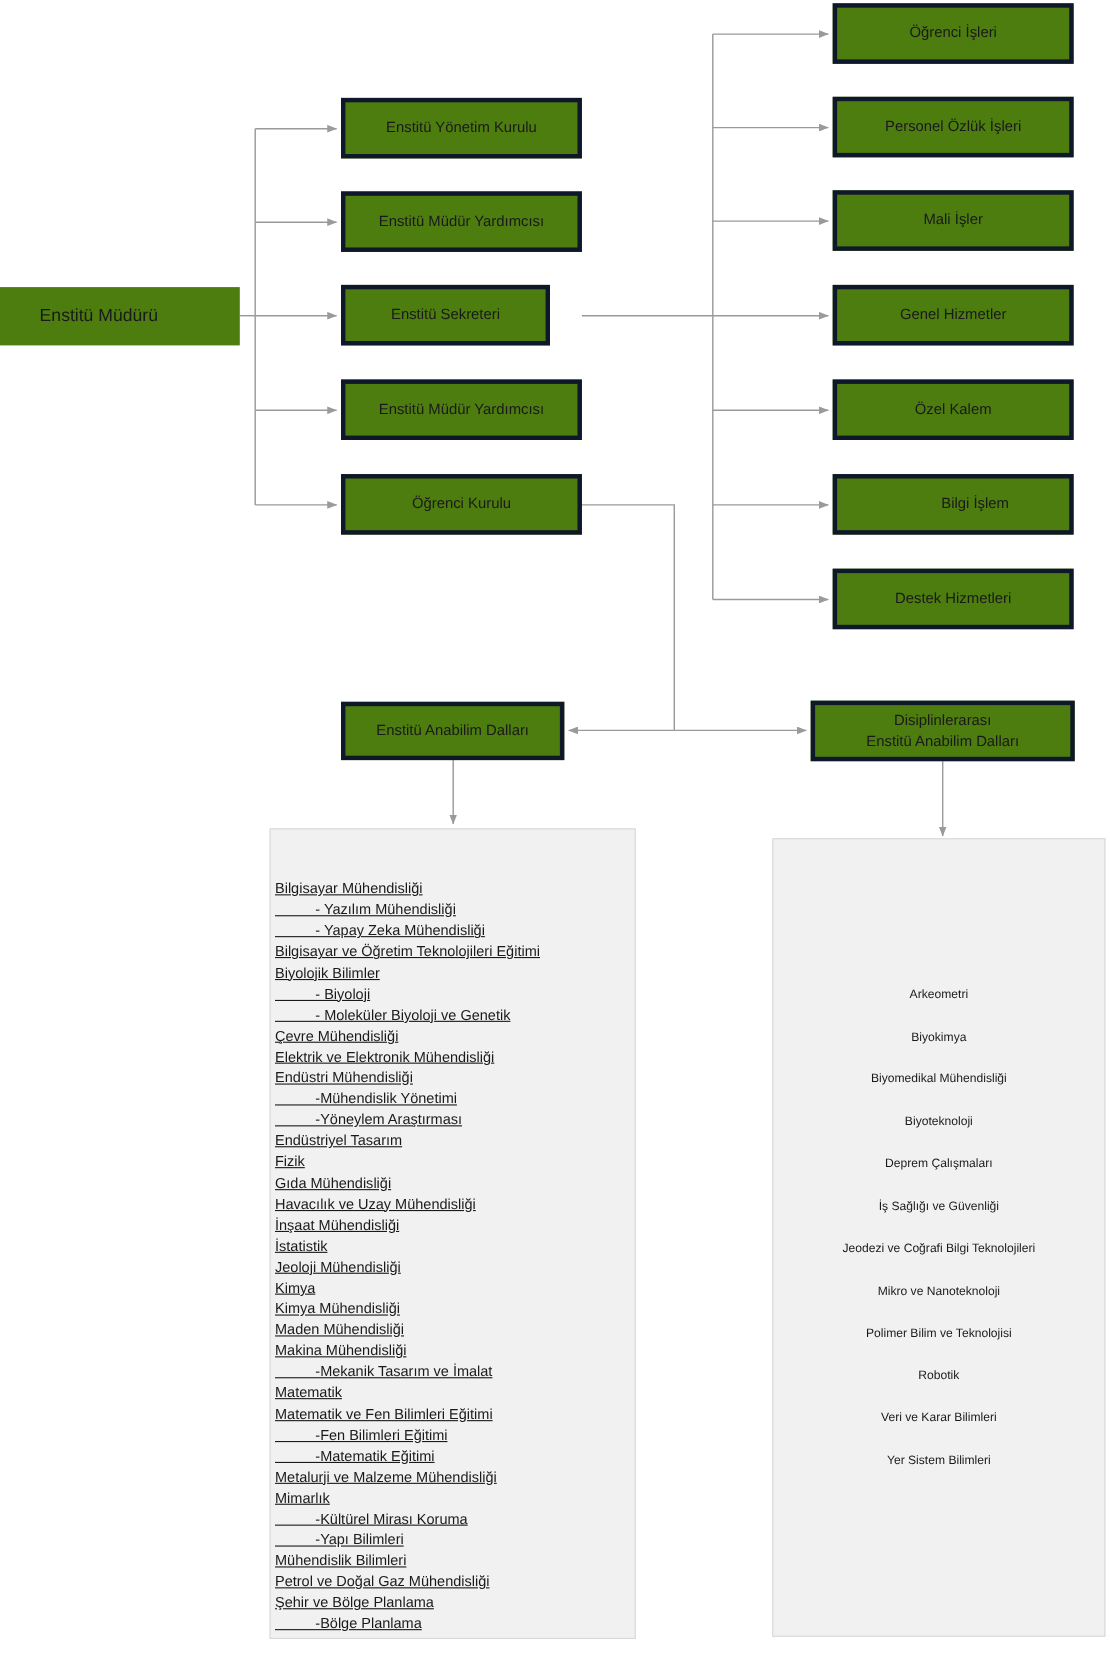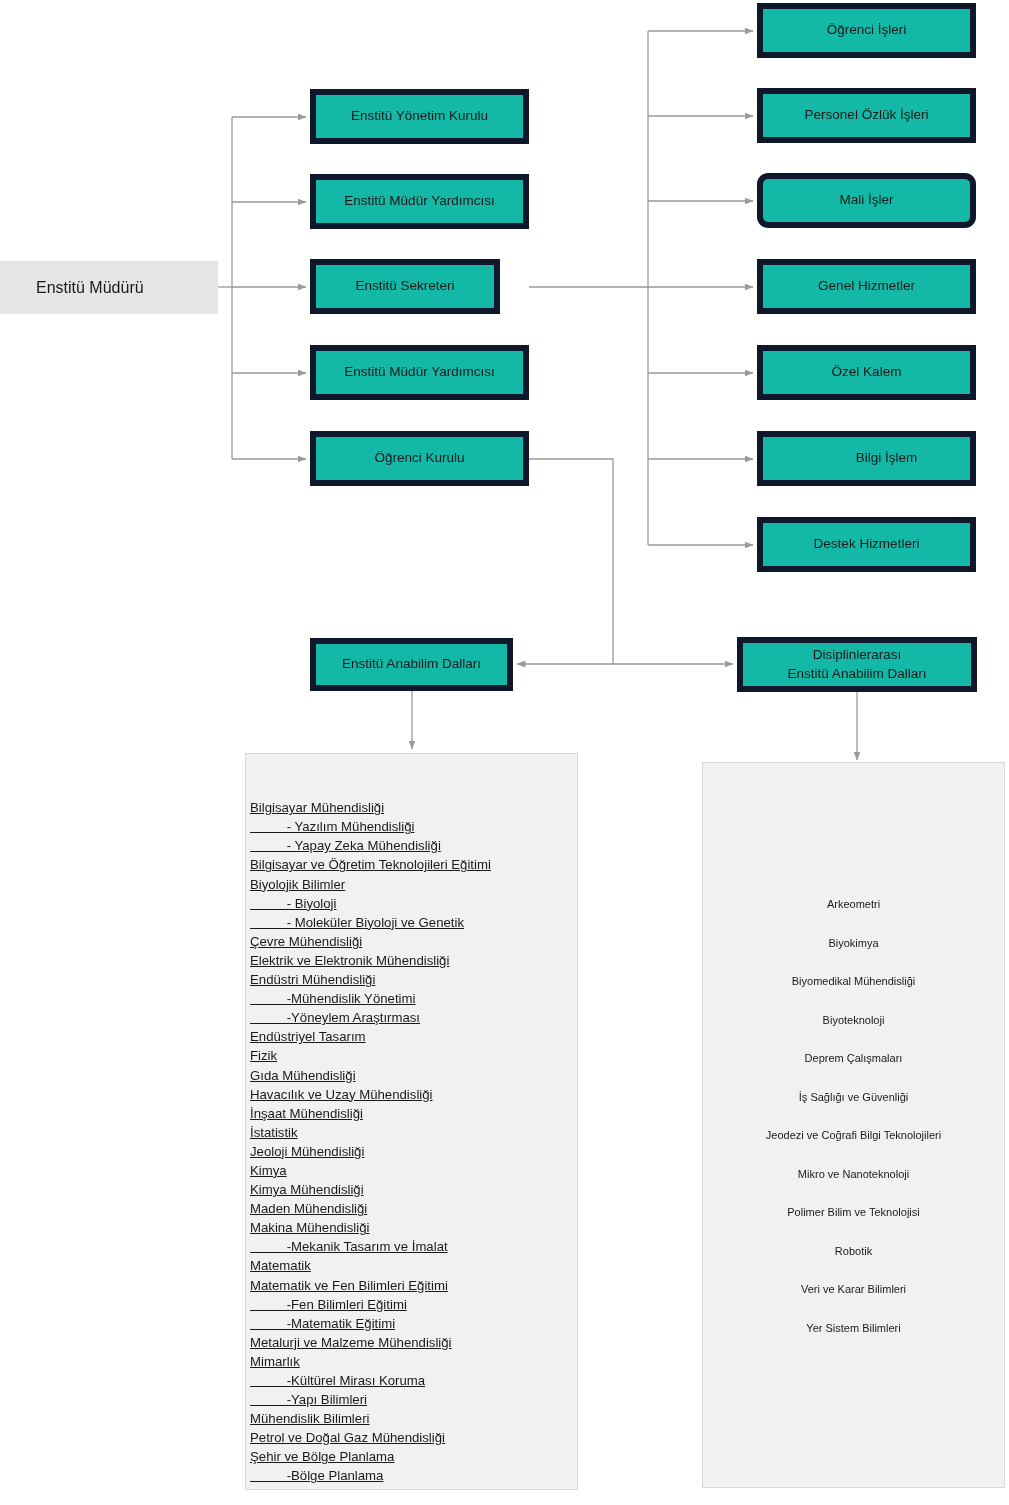--- a/index.html
+++ b/index.html
@@ -21,35 +21,35 @@
   #connectors {
     position: absolute;
     left: 0;
     top: 0;
     width: 1009px;
     height: 1505px;
     pointer-events: none;
   }
   .node {
     position: absolute;
-    background: #14b8a6;
-    border: 6px solid #0f172a;
+    background: #4d7c0f;
+    border: 4px solid #0f172a;
     box-sizing: border-box;
     display: flex;
     align-items: center;
     justify-content: center;
     text-align: center;
     font-size: 13.5px;
     line-height: 1.35;
     color: #1a1a1a;
     white-space: pre-line;
   }
   .node.root {
     border: none;
-    background: #e5e5e5;
+    background: #4d7c0f;
     font-size: 16px;
     justify-content: flex-start;
     padding-left: 36px;
   }
   .listbox {
     position: absolute;
     background: #f1f1f1;
     border: 1px solid #d8d8d8;
     box-sizing: border-box;
     overflow: hidden;
@@ -147,21 +147,21 @@
   <div class="node" style="left:310px; top:431px; width:219px; height:55px;">
     <span>Öğrenci Kurulu</span>
   </div>
 
   <div class="node" style="left:757px; top:3px; width:219px; height:55px;">
     <span>Öğrenci İşleri</span>
   </div>
   <div class="node" style="left:757px; top:88px; width:219px; height:55px;">
     <span>Personel Özlük İşleri</span>
   </div>
-  <div class="node" style="left:757px; top:173px; width:219px; height:55px;border-radius:11px;">
+  <div class="node" style="left:757px; top:173px; width:219px; height:55px;">
     <span>Mali İşler</span>
   </div>
   <div class="node" style="left:757px; top:259px; width:219px; height:55px;">
     <span>Genel Hizmetler</span>
   </div>
   <div class="node" style="left:757px; top:345px; width:219px; height:55px;">
     <span>Özel Kalem</span>
   </div>
   <div class="node" style="left:757px; top:431px; width:219px; height:55px;padding-left:40px;">
     <span>Bilgi İşlem</span>

